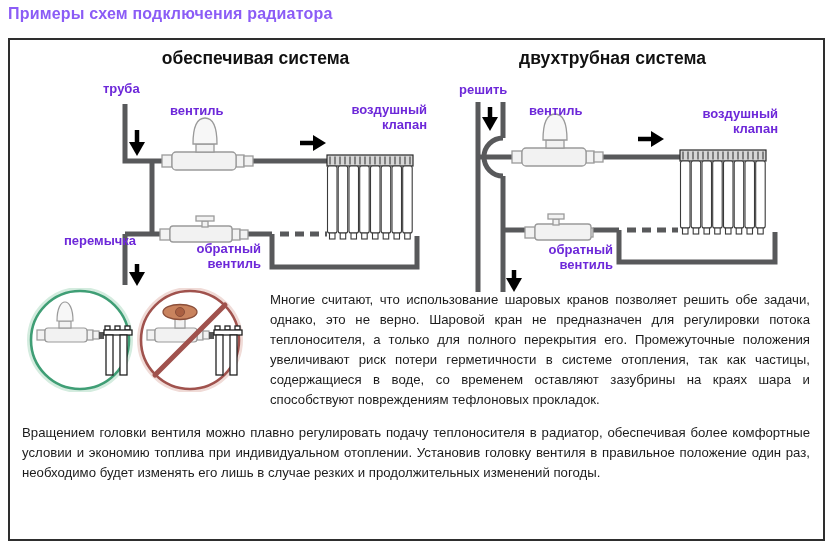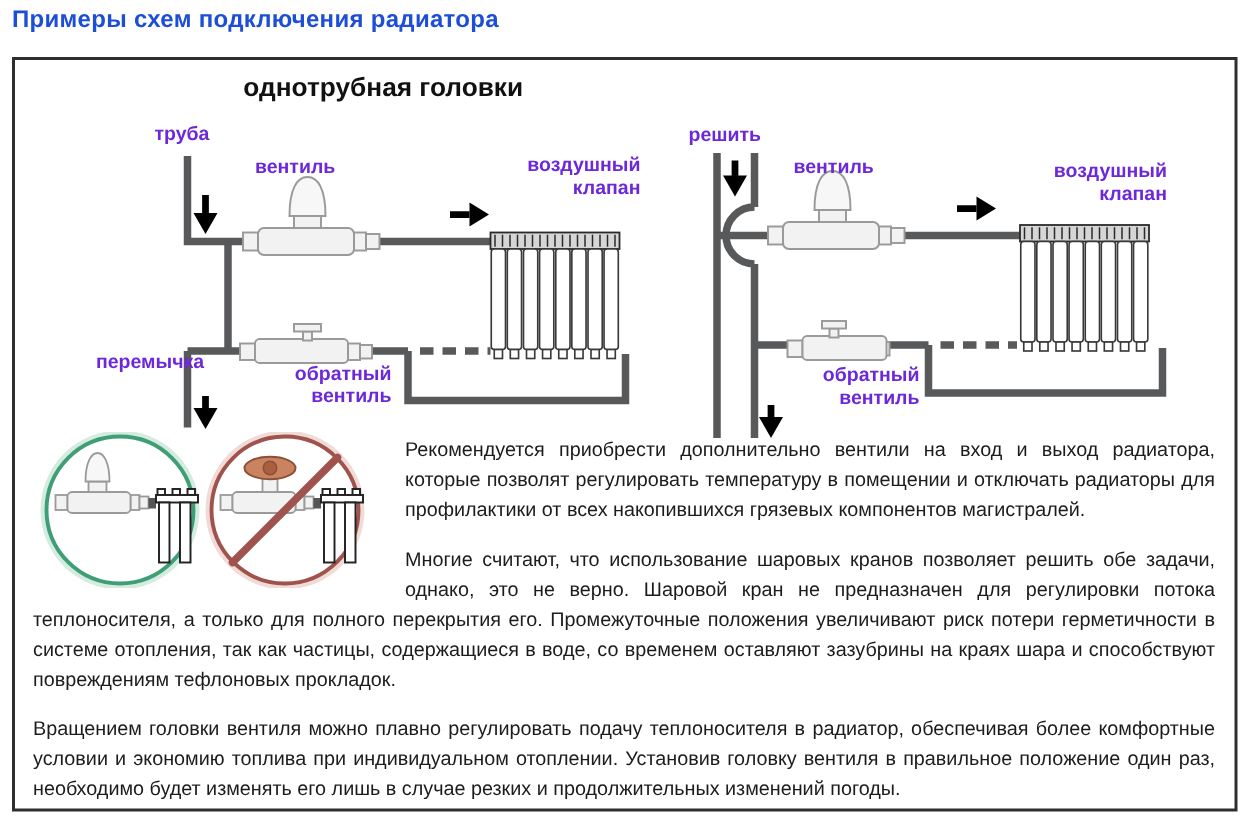--- a/index.html
+++ b/index.html
@@ -1,21 +1,21 @@
 <!DOCTYPE html>
 <html><head>
 <meta charset="utf-8">
 <style>
   html,body { margin:0; padding:0; background:#ffffff; }
   .page {
     position:relative; width:835px; height:550px; background:#fff;
     font-family:"Liberation Sans", sans-serif; color:#1c1c1c; overflow:hidden;
   }
   .title {
-    position:absolute; left:8px; top:5px; font-size:16px; font-weight:bold; color:#1d4ed8;
+    position:absolute; left:8px; top:5px; font-size:16px; font-weight:bold; color:#8b5cf6;
     letter-spacing:0.2px;
     text-align:right;
   }
   .main-box {
     position:absolute; left:8px; top:38px; width:813px; height:499px;
     border:2px solid #2e2e2e; background:#fff;
   }
   .heading { position:absolute; top:8px; font-size:17.5px; font-weight:bold; color:#111; text-align:center; }
   .heading.left  { left:53px;  width:385px; }
   .heading.right { left:410px; width:385px; }
@@ -34,21 +34,22 @@
 </style>
 </head>
 <body>
 
 <div class="page">
 
   <div class="title">Примеры схем подключения радиатора</div>
 
   <div class="main-box">
 
-    <div class="heading left">однотрубная головки</div>
+    <div class="heading left">обеспечивая система</div>
+    <div class="heading right">двухтрубная система</div>
 
     <svg class="diagram-svg" width="813" height="256" viewBox="0 0 813 256">
       <defs>
         <g id="rad8">
           <rect x="0" y="0" width="86" height="11" fill="#d6d6d6" stroke="#2a2a2a" stroke-width="1.2"></rect>
           <g stroke="#2a2a2a" stroke-width="1">
             <line x1="3" y1="1.5" x2="3" y2="9.5"></line>
               <line x1="8" y1="1.5" x2="8" y2="9.5"></line>
             <line x1="13" y1="1.5" x2="13" y2="9.5"></line>
               <line x1="18" y1="1.5" x2="18" y2="9.5"></line>
@@ -232,19 +233,18 @@
                 <rect x="213" y="38" width="5" height="4"></rect>
               <rect x="192" y="42" width="28" height="5"></rect>
               <rect x="194" y="47" width="7" height="40"></rect>
                 <rect x="208" y="47" width="7" height="40"></rect>
             </g>
             <line x1="203" y1="17" x2="133" y2="87" stroke="#a0524d" stroke-width="5" stroke-linecap="round"></line>
           </g>
         </svg>
       </div>
 
-      <p class="para">Рекомендуется приобрести дополнительно вентили на вход и выход радиатора, которые позволят регулировать температуру в помещении и отключать радиаторы для профилактики от всех накопившихся грязевых компонентов магистралей.</p>
       <p class="para">Многие считают, что использование шаровых кранов позволяет решить обе задачи, однако, это не верно. Шаровой кран не предназначен для регулировки потока теплоносителя, а только для полного перекрытия его. Промежуточные положения увеличивают риск потери герметичности в системе отопления, так как частицы, содержащиеся в воде, со временем оставляют зазубрины на краях шара и способствуют повреждениям тефлоновых прокладок.</p>
       <p class="para last">Вращением головки вентиля можно плавно регулировать подачу теплоносителя в радиатор, обеспечивая более комфортные условии и экономию топлива при индивидуальном отоплении. Установив головку вентиля в правильное положение один раз, необходимо будет изменять его лишь в случае резких и продолжительных изменений погоды.</p>
     </div>
 
   </div>
 </div>
 
 </body></html>

